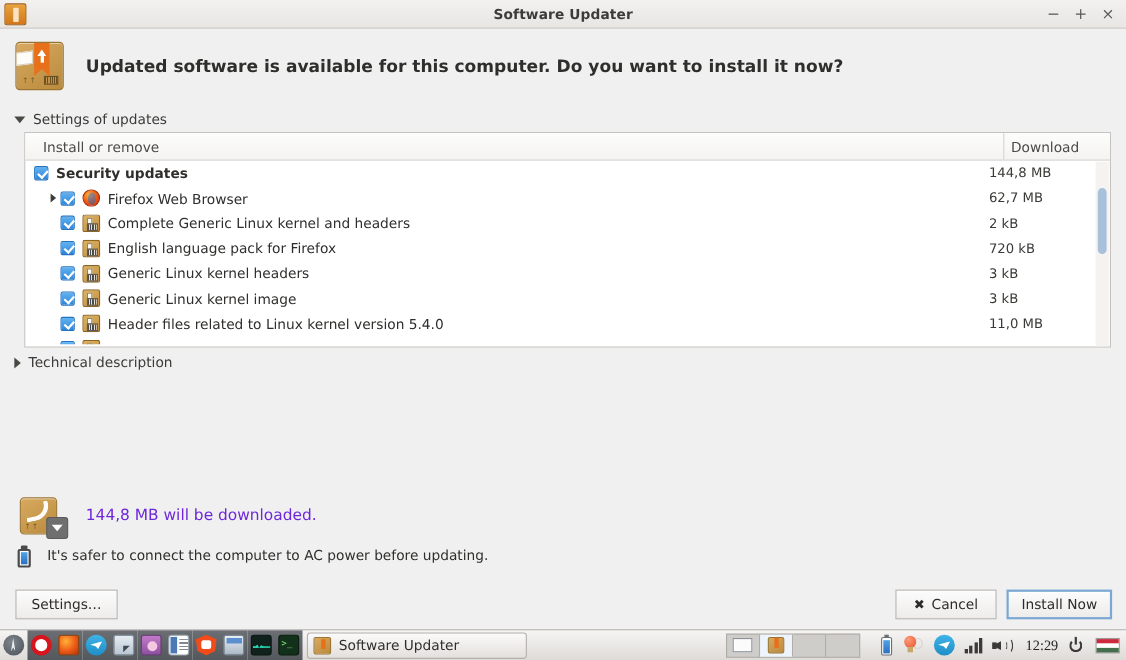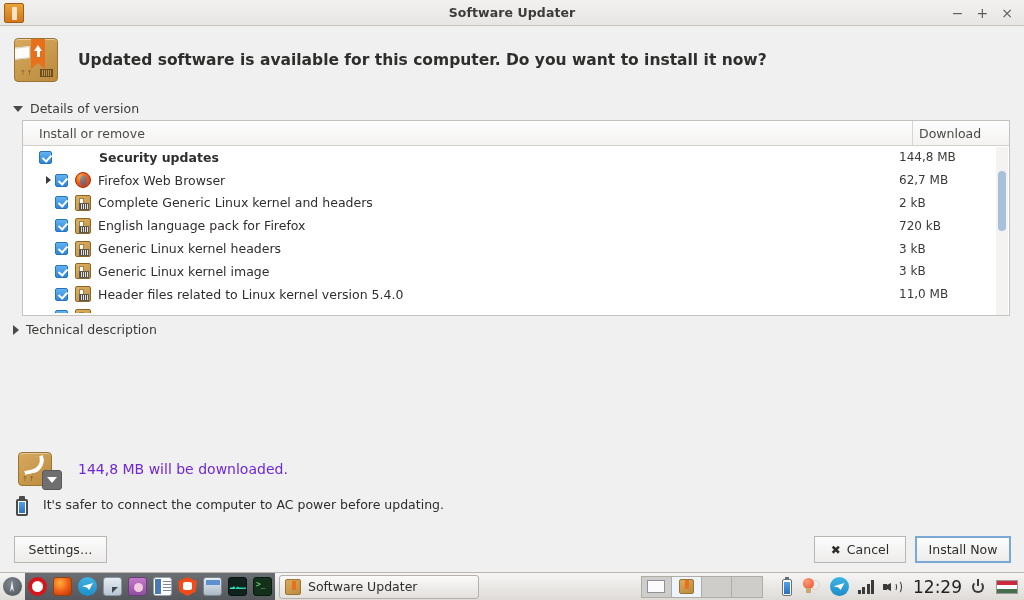--- a/index.html
+++ b/index.html
@@ -135,21 +135,21 @@
   .tv-row .rname {
     flex: 1 1 auto; display: flex; align-items: center; min-width: 0;
     white-space: nowrap; overflow: hidden;
   }
   .tv-row .rsize {
     width: 110px; text-align: left; padding-right: 14px;
     font-size: 12px; color: #3a3936; flex: 0 0 auto;
   }
   .row-group .label { font-weight: bold; }
 
-  .indent-0 { padding-left: 16px; gap: 40px; }
+  .indent-0 { padding-left: 8px; }
   .indent-1 { padding-left: 18px; }
 
   .exp-arrow {
     width: 14px; display: inline-flex; justify-content: center;
     align-items: center; flex: 0 0 auto;
   }
   .exp-arrow .t {
     width: 0; height: 0; border-top: 4px solid transparent;
     border-bottom: 4px solid transparent; border-left: 5px solid #3c3b38;
   }
@@ -368,21 +368,21 @@
   .t-tele { width: 19px; height: 19px; border-radius: 50%; background: linear-gradient(to bottom,#3fb3e8,#1e8ec6); position: relative; }
   .t-tele::after{content:"";position:absolute;left:4px;top:6px;width:11px;height:7px;background:#fff;clip-path:polygon(0 45%,100% 0,65% 100%,45% 65%);}
   .t-sig { display: flex; align-items: flex-end; gap: 1.5px; height: 14px; }
   .t-sig i { width: 3px; background: #3a3a3a; display: block; }
   .t-vol { width: 20px; height: 16px; position: relative; }
   .t-vol .spk { position: absolute; left: 0; top: 4px; width: 0; height: 0; border-top: 4px solid transparent; border-bottom: 4px solid transparent; border-right: 8px solid #3a3a3a; }
   .t-vol .box { position: absolute; left: 0; top: 5px; width: 4px; height: 6px; background: #3a3a3a; }
   .t-vol .w1, .t-vol .w2 { position: absolute; border: 1.5px solid #3a3a3a; border-left-color: transparent; border-top-color: transparent; border-bottom-color: transparent; border-radius: 50%; }
   .t-vol .w1 { left: 9px; top: 4px; width: 5px; height: 8px; }
   .t-vol .w2 { left: 11px; top: 1px; width: 8px; height: 14px; }
-  .t-clock { font-size: 17px; color: #232321; margin-left: 10px; }
+  .t-clock { font-size: 13px; color: #232321; margin-left: 10px; font-family: Liberation Serif, serif; }
   .t-power { width: 16px; height: 16px; position: relative; margin-left: 9px; }
   .t-power .r { position: absolute; left: 1px; top: 2px; width: 12px; height: 12px; border: 2px solid #3a3a3a; border-radius: 50%; border-top-color: transparent; }
   .t-power .s { position: absolute; left: 6px; top: 0; width: 2px; height: 7px; background: #3a3a3a; }
   .t-flag { width: 22px; height: 14px; margin-left: 9px; border: 1px solid #9a9894; display: flex; flex-direction: column; }
   .t-flag i { flex: 1; display: block; }
   .t-flag .r1 { background: #cd2a3e; }
   .t-flag .r2 { background: #ffffff; }
   .t-flag .r3 { background: #436f4d; }
 </style>
 </head>
@@ -407,21 +407,21 @@
       <div class="arrow"></div>
       <div class="arrow-stem"></div>
       <div class="updown">↑↑</div>
       <div class="barcode"></div>
     </div>
     <div class="header-text">Updated software is available for this computer. Do you want to install it now?</div>
   </div>
 
   <div class="expander">
     <span class="tri-down"></span>
-    <span class="expander-label">Details of version</span>
+    <span class="expander-label">Settings of updates</span>
   </div>
 
   <div class="treeview">
     <div class="tv-head">
       <div class="col-name">Install or remove</div>
       <div class="col-dl">Download</div>
     </div>
     <div class="tv-body" id="rows">
         <div class="tv-row row-group">
           <div class="rname indent-0">

